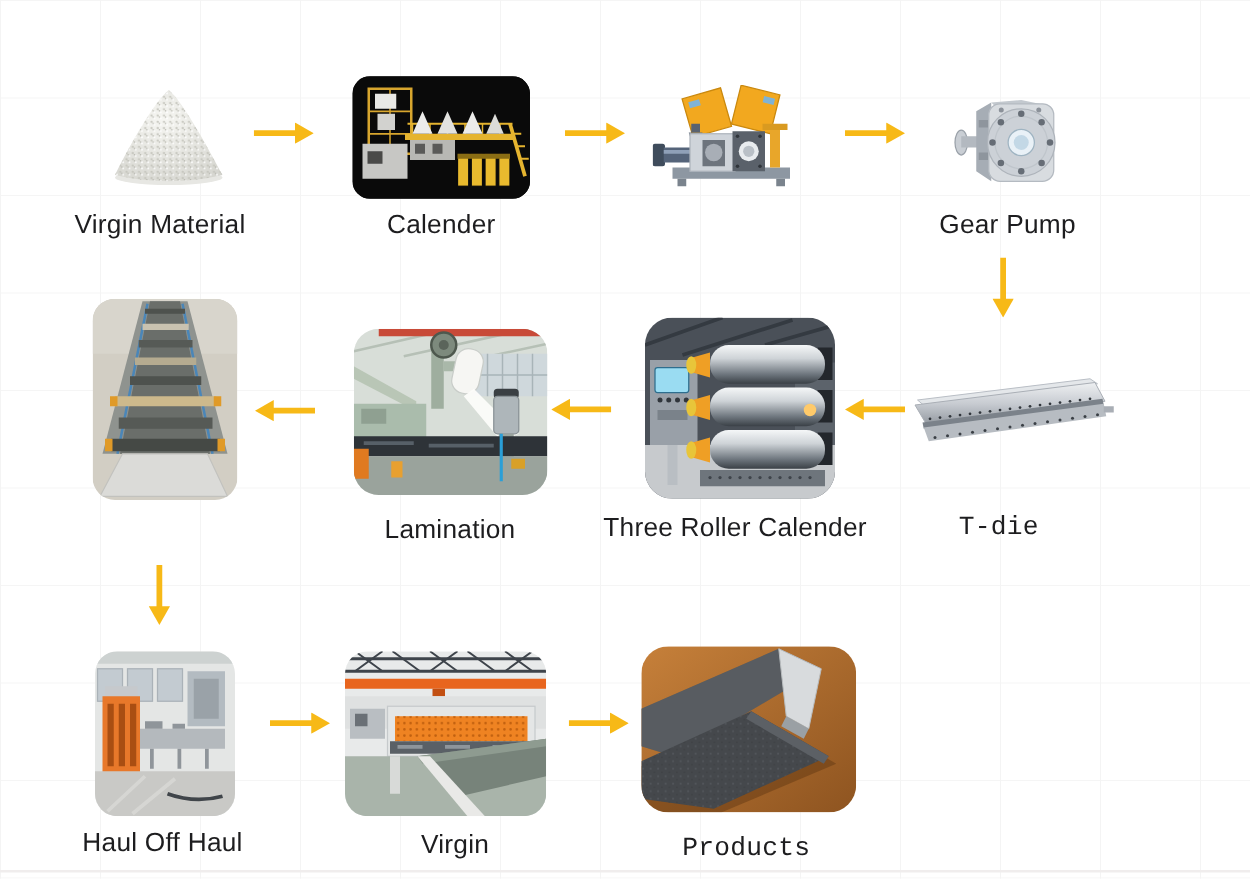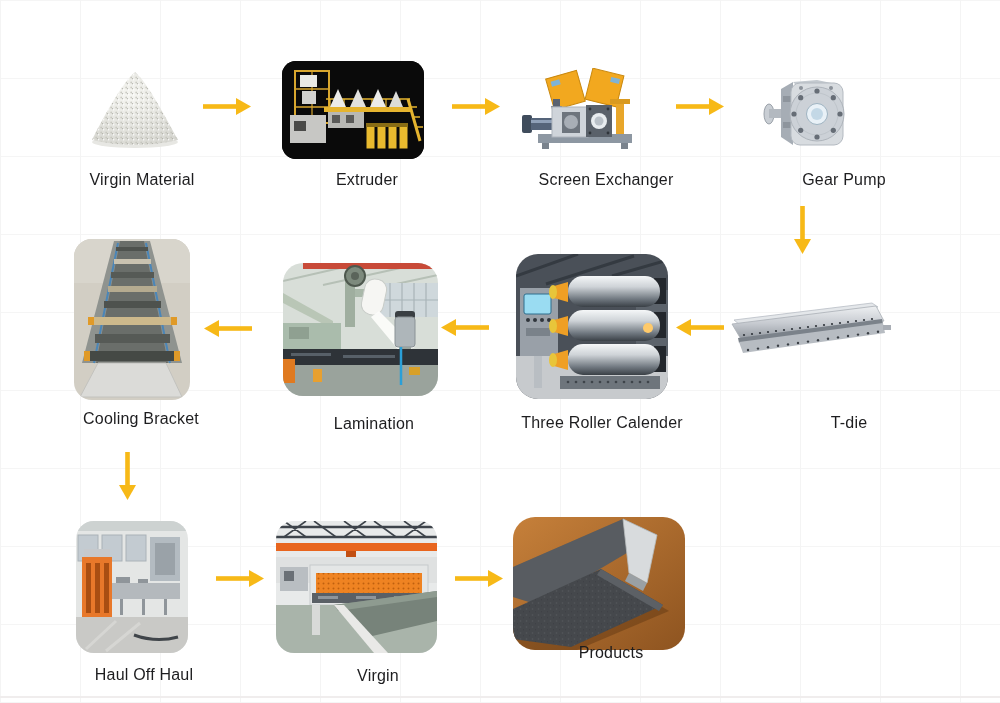--- a/index.html
+++ b/index.html
@@ -8,21 +8,21 @@
     background-color:#ffffff;
     background-image:
       linear-gradient(to right, #f4f4f4 1px, transparent 1px),
       linear-gradient(to bottom, #f5f5f5 1px, transparent 1px);
     background-size:80px 78px;
     font-family:"Liberation Sans", sans-serif;
   }
   .bottom-rule{position:absolute;left:0;top:696px;width:1000px;height:2px;background:#f0eded;}
   .label{
     position:absolute;transform:translateX(-50%);
-    font-size:16px;line-height:22px;color:#1d1d1f;white-space:nowrap;letter-spacing:0.2px;margin-left:14px;
+    font-size:21px;line-height:22px;color:#1d1d1f;white-space:nowrap;letter-spacing:0.2px;
   }
   .photo{position:absolute;overflow:hidden;}
   .photo svg{display:block;width:100%;height:100%;}
   .arrow{position:absolute;}
   .arrow svg{display:block;}
 
   
   .p-virgin{left:90px;top:66px;width:90px;height:84px;}
   .p-extruder{left:282px;top:61px;width:142px;height:98px;border-radius:14px;background:#0a0a0a;}
   .p-screen{left:522px;top:68px;width:115px;height:87px;}
@@ -32,28 +32,28 @@
   .p-lamination{left:283px;top:263px;width:155px;height:133px;border-radius:20px;}
   .p-cooling{left:74px;top:239px;width:116px;height:161px;border-radius:18px;}
   .p-hauloff{left:76px;top:521px;width:112px;height:132px;border-radius:18px;}
   .p-cutter{left:276px;top:521px;width:161px;height:132px;border-radius:18px;}
   .p-products{left:513px;top:517px;width:172px;height:133px;border-radius:22px;}
 
   
   .l-virgin{left:128px;top:169px;}
   .l-extruder{left:353px;top:169px;}
   .l-screen{left:592px;top:169px;}
-  .l-gearpump{left:830px;top:169px;}
-  .l-tdie{left:835px;top:412px;}
+  .l-gearpump{left:806px;top:169px;}
+  .l-tdie{left:799px;top:412px;font-family:Liberation Mono, monospace;}
   .l-calender{left:588px;top:412px;}
   .l-lamination{left:360px;top:413px;}
   .l-cooling{left:127px;top:408px;}
   .l-hauloff{left:130px;top:664px;}
   .l-cutter{left:364px;top:665px;}
-  .l-products{left:597px;top:642px;}
+  .l-products{left:597px;top:669px;font-family:Liberation Mono, monospace;}
 
   
   .a1{left:203px;top:98px;}
   .a2{left:452px;top:98px;}
   .a3{left:676px;top:98px;}
   .a4{left:794px;top:206px;}
   .a5{left:676px;top:319px;}
   .a6{left:441px;top:319px;}
   .a7{left:204px;top:320px;}
   .a8{left:119px;top:452px;}
@@ -118,21 +118,21 @@
       <rect x="64" y="54" width="8" height="8" fill="#5a5a58"></rect>
       <rect x="84" y="62" width="9" height="26" fill="#e9ba2e" stroke="#0a0a0a" stroke-width="1"></rect>
       <rect x="95" y="62" width="9" height="26" fill="#e9ba2e" stroke="#0a0a0a" stroke-width="1"></rect>
       <rect x="106" y="62" width="9" height="26" fill="#e9ba2e" stroke="#0a0a0a" stroke-width="1"></rect>
       <rect x="117" y="62" width="9" height="26" fill="#e9ba2e" stroke="#0a0a0a" stroke-width="1"></rect>
       <rect x="84" y="62" width="42" height="4" fill="#8a6d14"></rect>
       <path d="M126 38 L138 80" stroke="#e5b42f" stroke-width="3"></path>
       <path d="M127 46 h8 M130 56 h8 M133 66 h8" stroke="#e5b42f" stroke-width="1.6"></path>
     </svg>
   </div>
-  <div class="label l-extruder">Extruder</div>
+  <div class="label l-extruder">Calender</div>
 
   <div class="arrow a2">
     <svg width="48" height="17" viewBox="0 0 48 17">
         <g fill="#F7B917">
           <rect x="0" y="6.2" width="34" height="4.6"></rect>
           <polygon points="33,0 48,8.5 33,17"></polygon>
         </g>
       </svg>
   </div>
 
@@ -161,21 +161,20 @@
       <circle cx="77" cy="53" r="8" fill="#e8ecef"></circle>
       <circle cx="77" cy="53" r="4.5" fill="#b9c0c7"></circle>
       <circle cx="68" cy="41" r="1.4" fill="#2f343a"></circle>
         <circle cx="86" cy="41" r="1.4" fill="#2f343a"></circle>
       <circle cx="68" cy="65" r="1.4" fill="#2f343a"></circle>
         <circle cx="86" cy="65" r="1.4" fill="#2f343a"></circle>
       <rect x="94" y="35" width="8" height="31" fill="#e8a62a"></rect>
       <rect x="88" y="31" width="20" height="5" fill="#d99a20"></rect>
     </svg>
   </div>
-  <div class="label l-screen">Screen Exchanger</div>
 
   <div class="arrow a3">
     <svg width="48" height="17" viewBox="0 0 48 17">
         <g fill="#F7B917">
           <rect x="0" y="6.2" width="34" height="4.6"></rect>
           <polygon points="33,0 48,8.5 33,17"></polygon>
         </g>
       </svg>
   </div>
 
@@ -403,21 +402,20 @@
       <rect x="18" y="78" width="81" height="8" fill="#cdb98c"></rect>
       <rect x="21" y="95" width="75" height="9" fill="#565a56"></rect>
       <rect x="15" y="112" width="87" height="10" fill="#454945"></rect>
       <rect x="14" y="78" width="6" height="8" fill="#e09a28"></rect>
       <rect x="97" y="78" width="6" height="8" fill="#e09a28"></rect>
       <rect x="10" y="112" width="6" height="10" fill="#e09a28"></rect>
       <rect x="100" y="112" width="6" height="10" fill="#e09a28"></rect>
       <polygon points="24,124 92,124 108,158 6,158" fill="#dbdbd8" stroke="#c2c2be"></polygon>
     </svg>
   </div>
-  <div class="label l-cooling">Cooling Bracket</div>
 
   <div class="arrow a8">
     <svg width="17" height="48" viewBox="0 0 17 48">
         <g fill="#F7B917">
           <rect x="6.2" y="0" width="4.6" height="34"></rect>
           <polygon points="0,33 8.5,48 17,33"></polygon>
         </g>
       </svg>
   </div>
 

